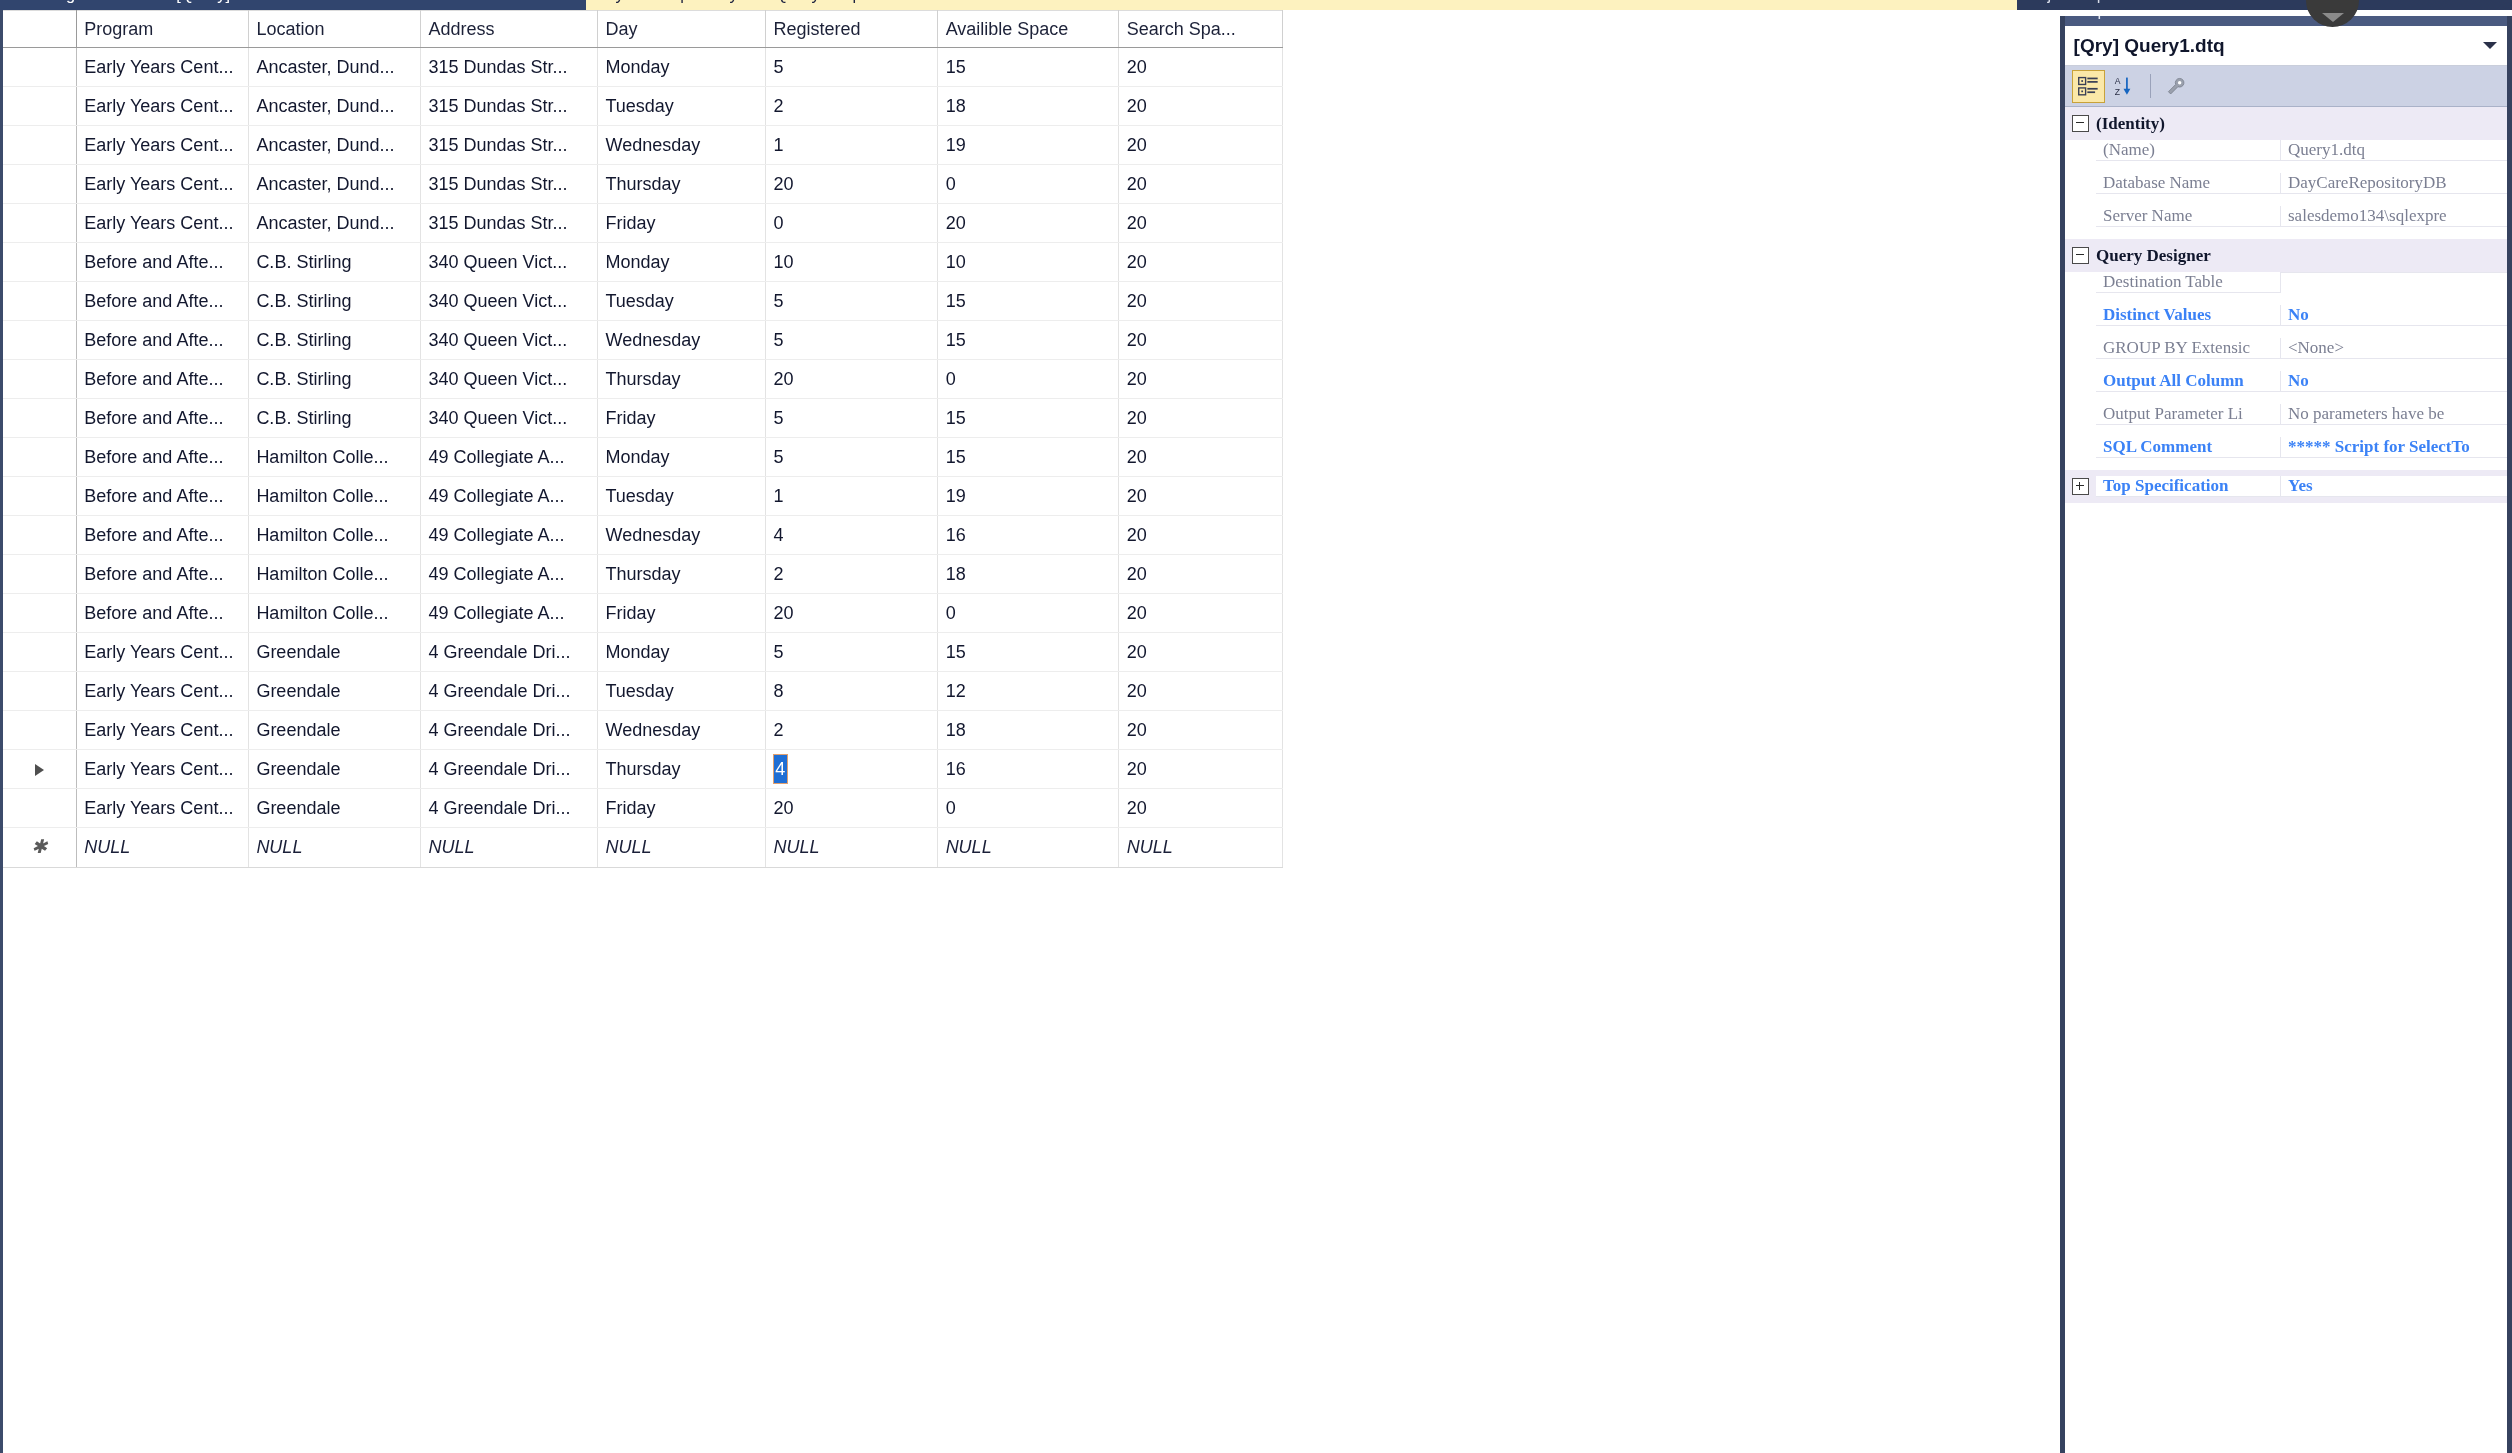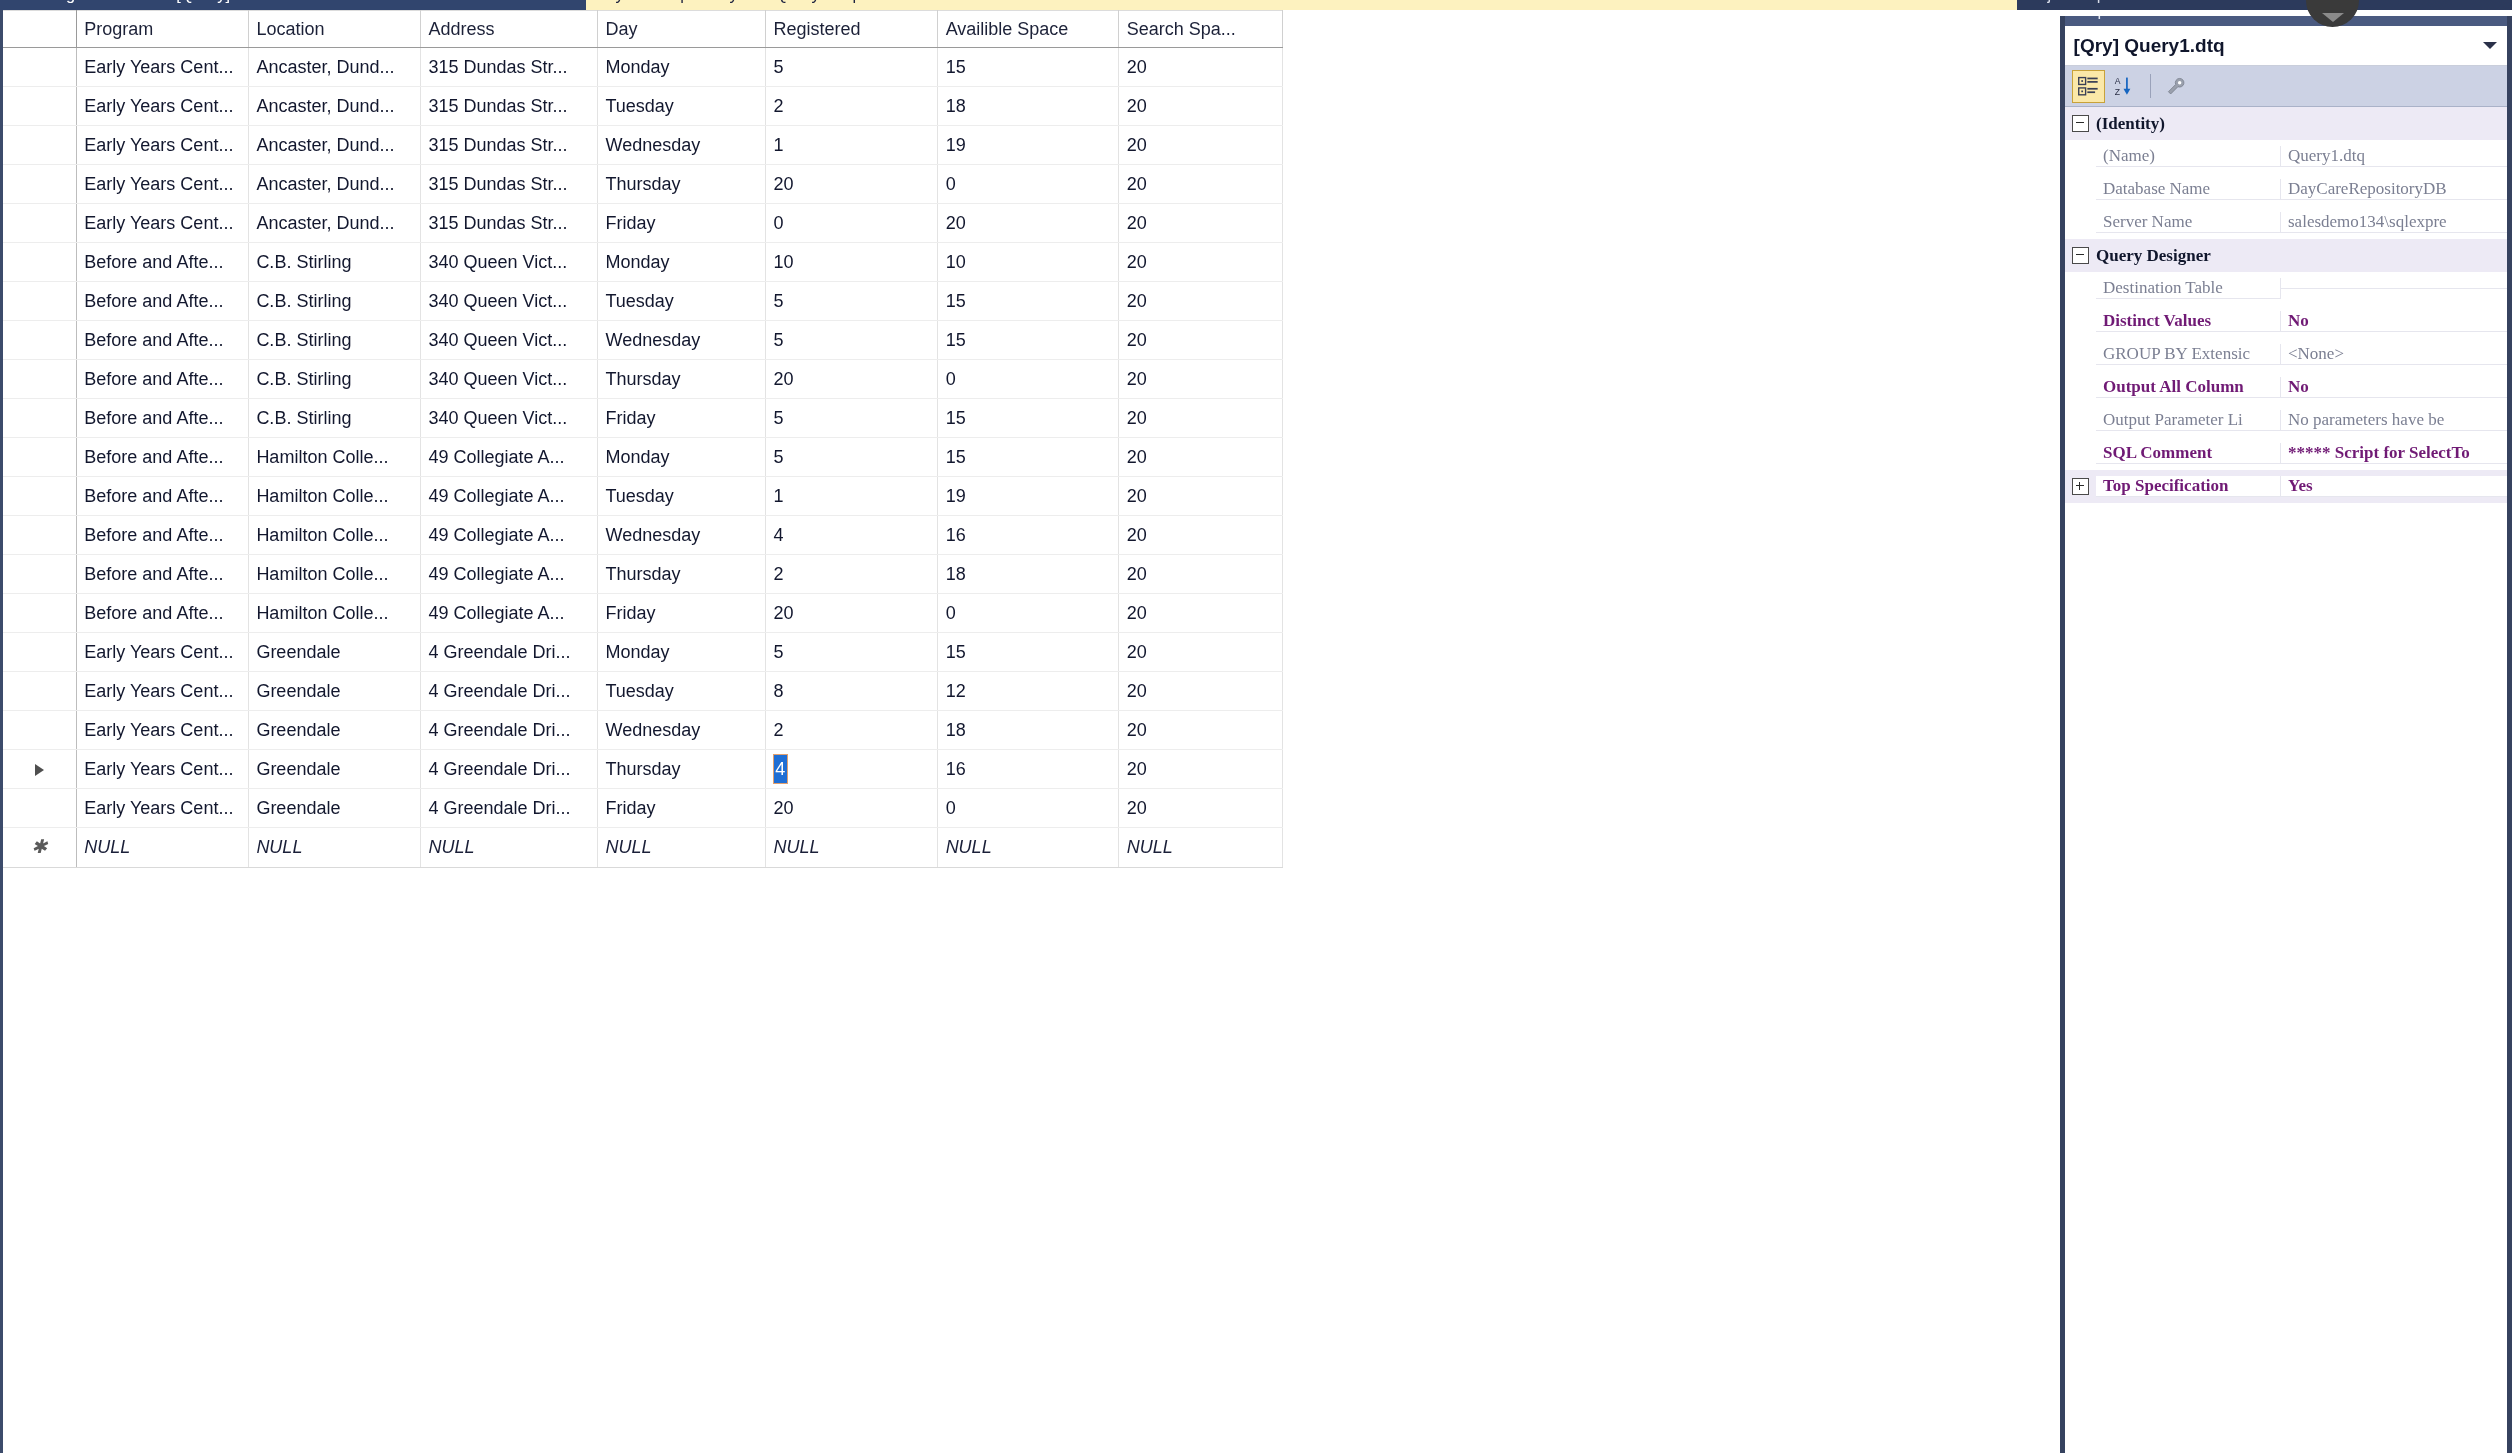--- a/index.html
+++ b/index.html
@@ -241,21 +241,21 @@
     margin: 0 8.6px 0 5.2px;
   }
   #props-grid {
     background: #ffffff;
     height: calc(100% - 92px);
     overflow: hidden;
     font-family: Liberation Serif, serif;
   }
   .pg-row {
     display: flex;
-    align-items: center;
+    align-items: flex-start;
     height: 33px;
     font-size: 17px;
   }
   .pg-row.category {
     background: #edeaf5;
     font-weight: bold;
     color: #10162c;
     align-items: center;
   }
   .pg-expander {
@@ -304,21 +304,21 @@
     padding: 0 3.4px 0 7px;
     display: flex;
     align-items: center;
     white-space: nowrap;
     overflow: hidden;
     background: #ffffff;
     box-sizing: border-box;
   }
   .pg-indent { flex: 0 0 31px; background: #edeaf5; }
   .dim { color: #7b7f92; }
-  .bold { font-weight: bold; color: #701a75; }
+  .bold { font-weight: bold; color: #3b82f6; }
 
   
   #cursor-badge {
     position: absolute;
     left: 2306px;
     top: -26px;
     width: 53px; height: 53px;
     border-radius: 50%;
     background: #3a3a3a;
     display: flex;

